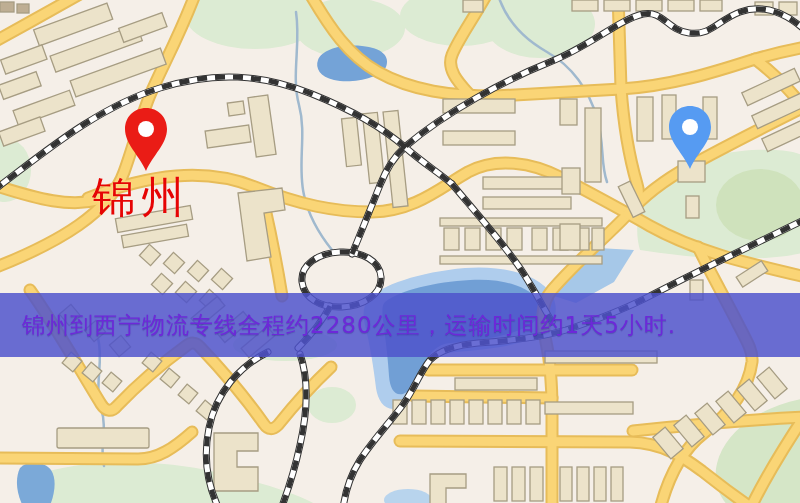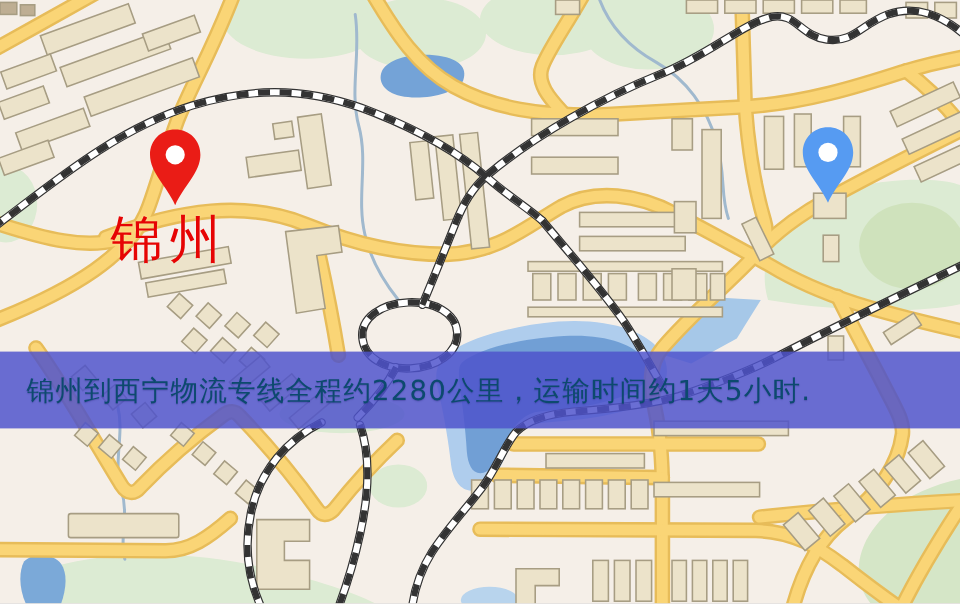--- a/index.html
+++ b/index.html
@@ -7,32 +7,32 @@
     position:relative;width:800px;height:503px;overflow:hidden;
     background:#f5efe8;font-family:"DejaVu Sans",sans-serif;
   }
   .map-canvas{position:absolute;inset:0;filter:blur(.4px) saturate(.96);}
   .map-canvas svg{display:block;}
   .pin{position:absolute;width:44px;height:64px;}
   .pin svg{display:block;overflow:visible;}
   .pin-origin{left:124px;top:107px;}
   .pin-dest{left:668px;top:105px;}
   .city-label{
-    position:absolute;font-family:Liberation Serif, serif;font-size:43px;
+    position:absolute;font-family:Liberation Mono, monospace;font-size:43px;
     line-height:1;white-space:nowrap;font-weight:500;
     text-shadow:0 0 2px rgba(255,255,255,.35);
   }
   .label-origin{left:92px;top:179px;color:#e60404;letter-spacing:6px;}
   .label-dest{left:645px;top:181px;color:#2230e0;letter-spacing:8px;}
   .banner{
     position:absolute;left:0;top:293px;width:800px;height:64px;
     background:rgba(77,82,204,0.84);display:flex;align-items:center;
   }
   .banner span{
-    color:#0c4a6e;font-size:23px;padding-left:22px;letter-spacing:1px;
+    color:#6d28d9;font-size:23px;padding-left:22px;letter-spacing:1px;
     white-space:nowrap;text-shadow:0 1px 1px rgba(40,40,120,.35);
   }
 </style>
 </head>
 <body>
 
 <div class="screen">
 
   <div class="map-canvas">
     <svg width="800" height="503" viewBox="0 0 800 503" xmlns="http://www.w3.org/2000/svg">

